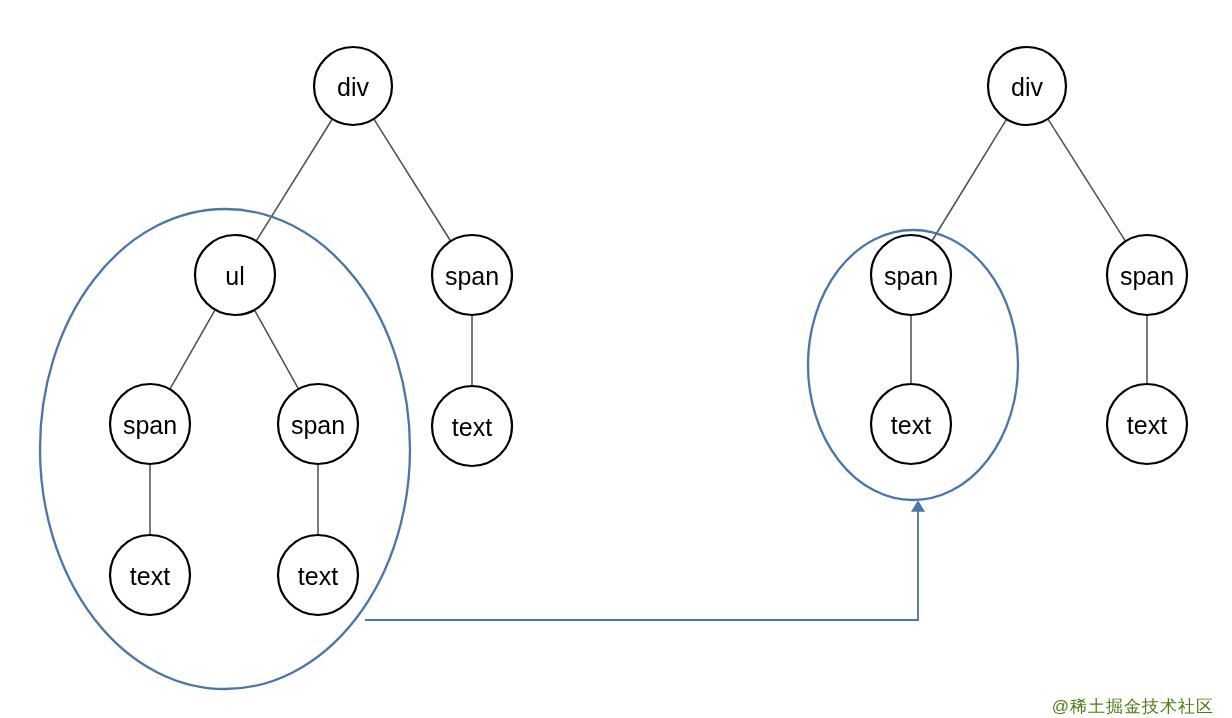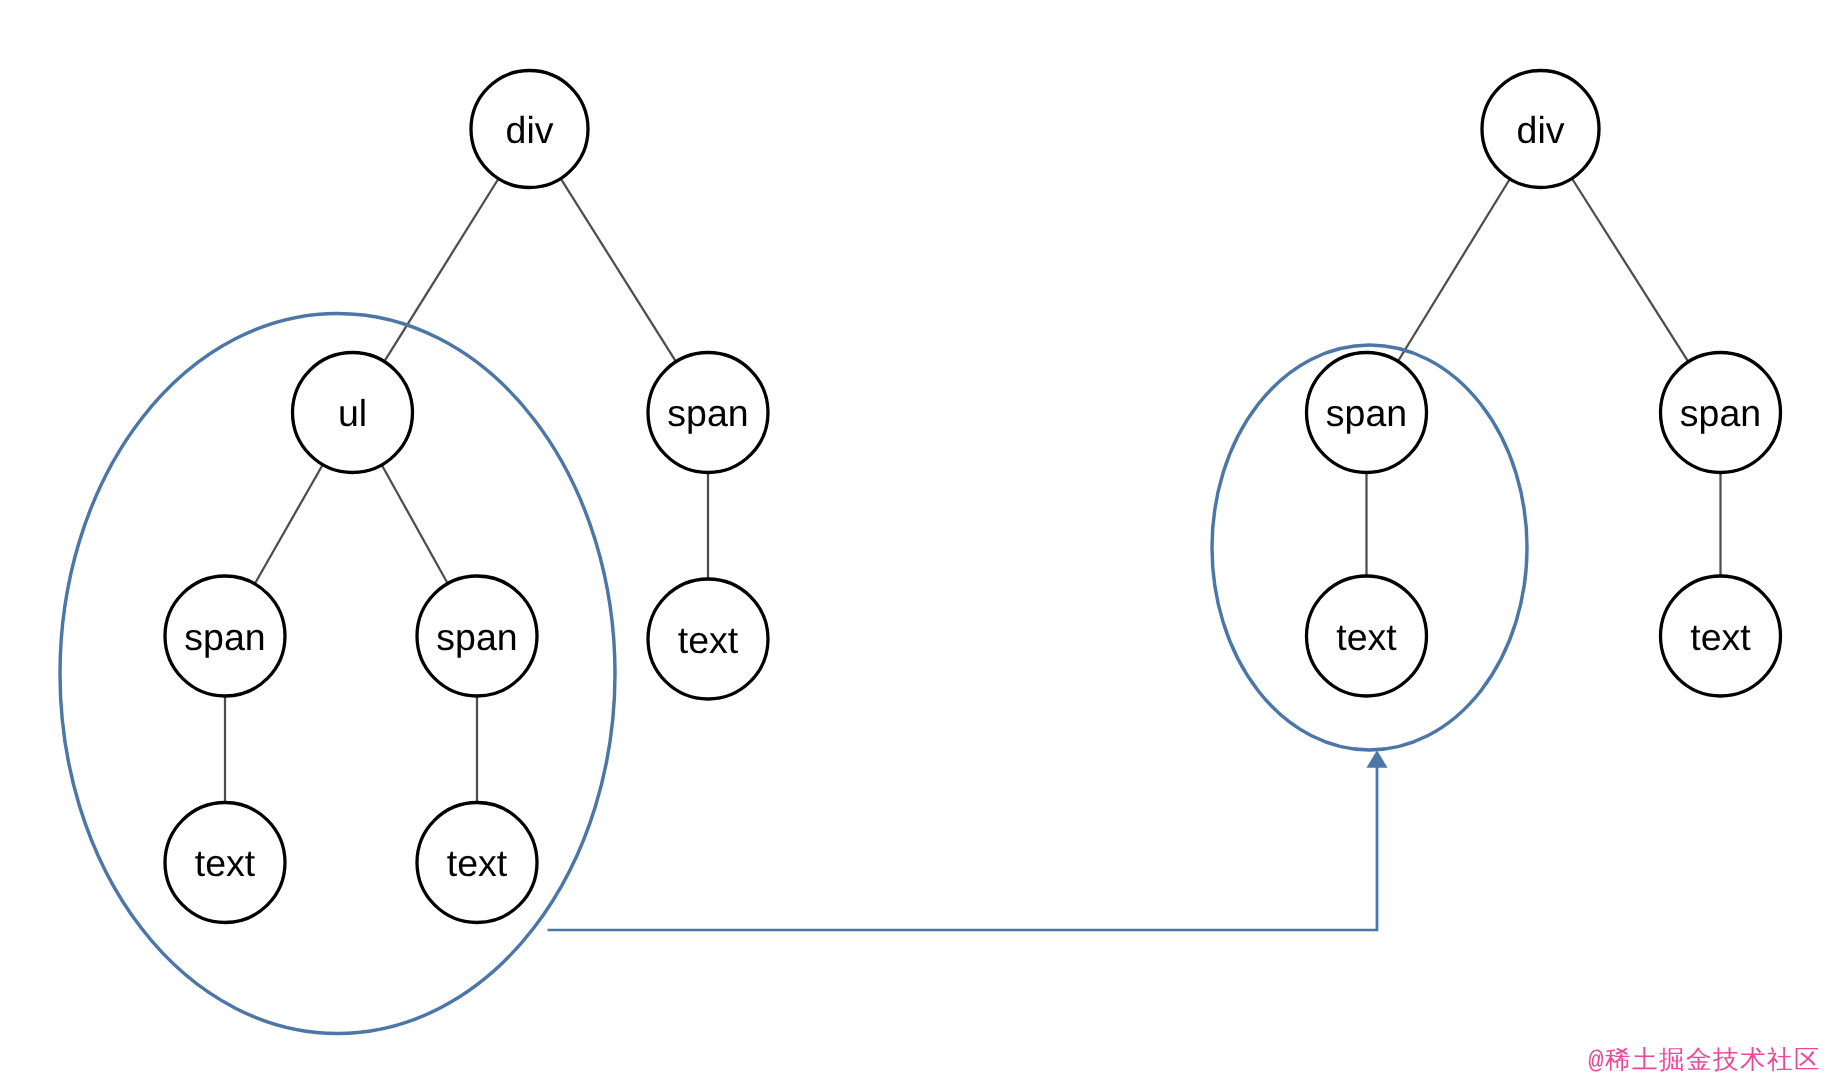--- a/index.html
+++ b/index.html
@@ -52,23 +52,23 @@
     stroke-width: 2.3;
   }
   .connector-path {
     fill: none;
     stroke-width: 1.8;
   }
   .watermark-text {
     position: absolute;
     right: 18px;
     bottom: 12px;
-    font-family: Liberation Mono, monospace;
+    font-family: Liberation Sans, sans-serif;
     font-size: 17px;
-    color: #ec4899;
+    color: #4d7c0f;
     letter-spacing: 1px;
     white-space: nowrap;
     user-select: none;
   }
 </style>
 </head>
 <body>
 
 <div id="canvas-wrap">
 

